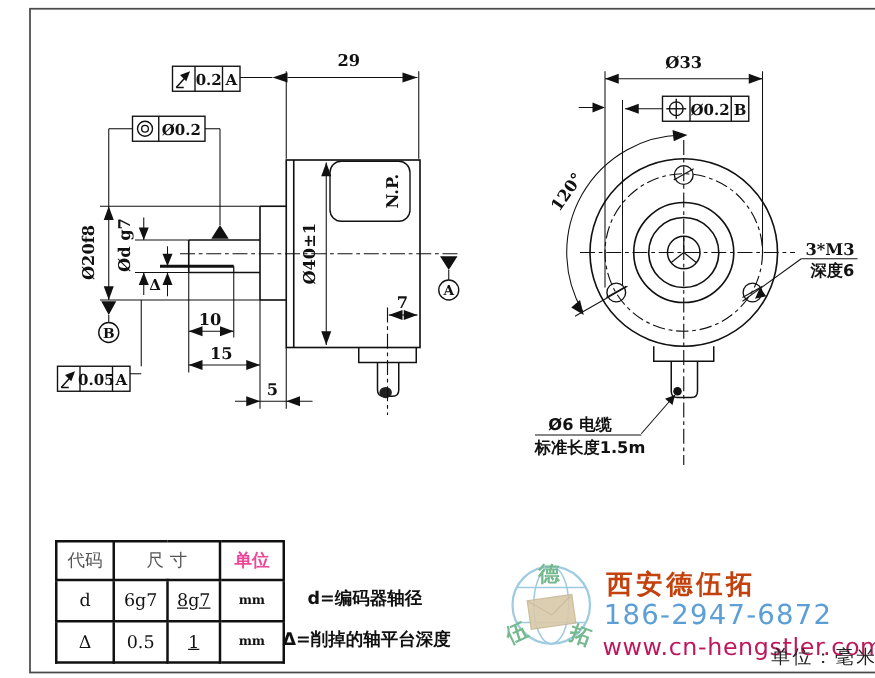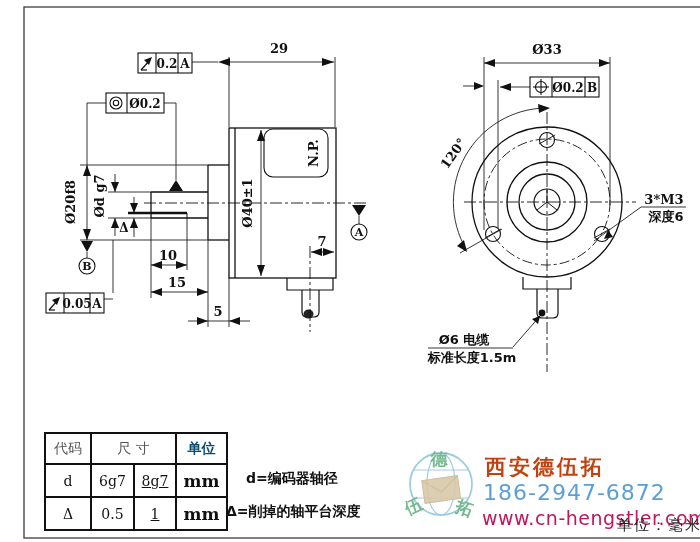--- a/index.html
+++ b/index.html
@@ -9,22 +9,22 @@
   .dim{font:bold 13px "DejaVu Serif",serif;fill:#111;text-anchor:middle;}
   .dimsm{font:bold 12px "DejaVu Serif",serif;fill:#111;text-anchor:middle;}
   .cjk{font:bold 13px "DejaVu Sans",sans-serif;fill:#111;text-anchor:middle;}
   .datum{font:bold 11px "DejaVu Serif",serif;fill:#111;text-anchor:middle;}
 
   
   #spec-table{position:absolute;left:28px;top:432px;border-collapse:collapse;}
   #spec-table td{border:2px solid #111;text-align:center;vertical-align:middle;
       font-family:"DejaVu Serif",serif;font-size:14px;color:#111;padding:0;}
   #spec-table .hdr{color:#555;font-family:"DejaVu Sans",sans-serif;font-size:14px;}
-  #spec-table .hdr-b{color:#0c4a6e;font-weight:bold;font-family:Liberation Sans, sans-serif;}
-  #spec-table .unit{font-weight:bold;font-size:17px;}
+  #spec-table .hdr-b{color:#ec4899;font-weight:bold;font-family:Liberation Sans, sans-serif;}
+  #spec-table .unit{font-weight:bold;font-size:10px;}
   .c0{width:44px;height:29px;} .c1{width:41px;} .c2{width:40px;text-decoration:underline;} .c3{width:49px;}
   .r{height:33px;}
   .note{position:absolute;font:bold 14px "DejaVu Sans",sans-serif;color:#111;}
   #note-1{left:210px;top:470px;padding-left:20px;}
   #note-2{left:210px;top:503px;}
 
   
   #company{position:absolute;left:469px;top:453px;font:bold 21px "DejaVu Sans",sans-serif;
            color:#c2410c;letter-spacing:3px;}
   #phone{position:absolute;left:467px;top:480px;font:22px "DejaVu Sans",sans-serif;

